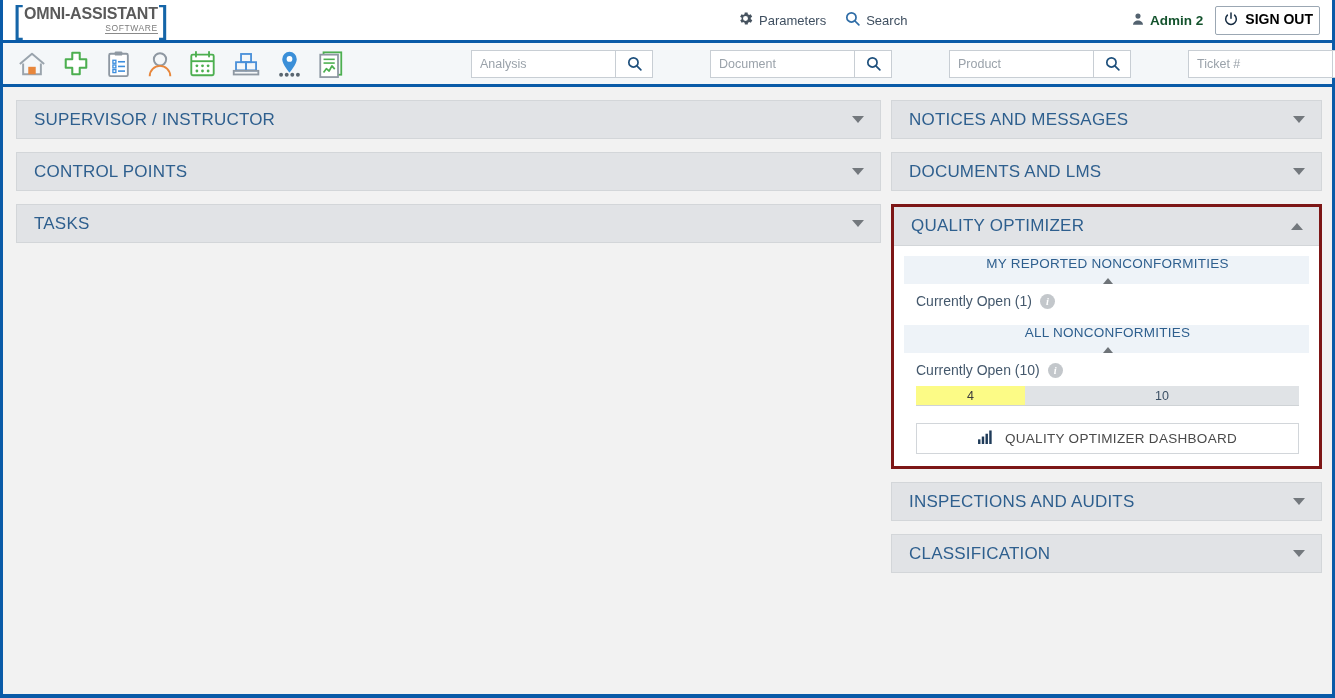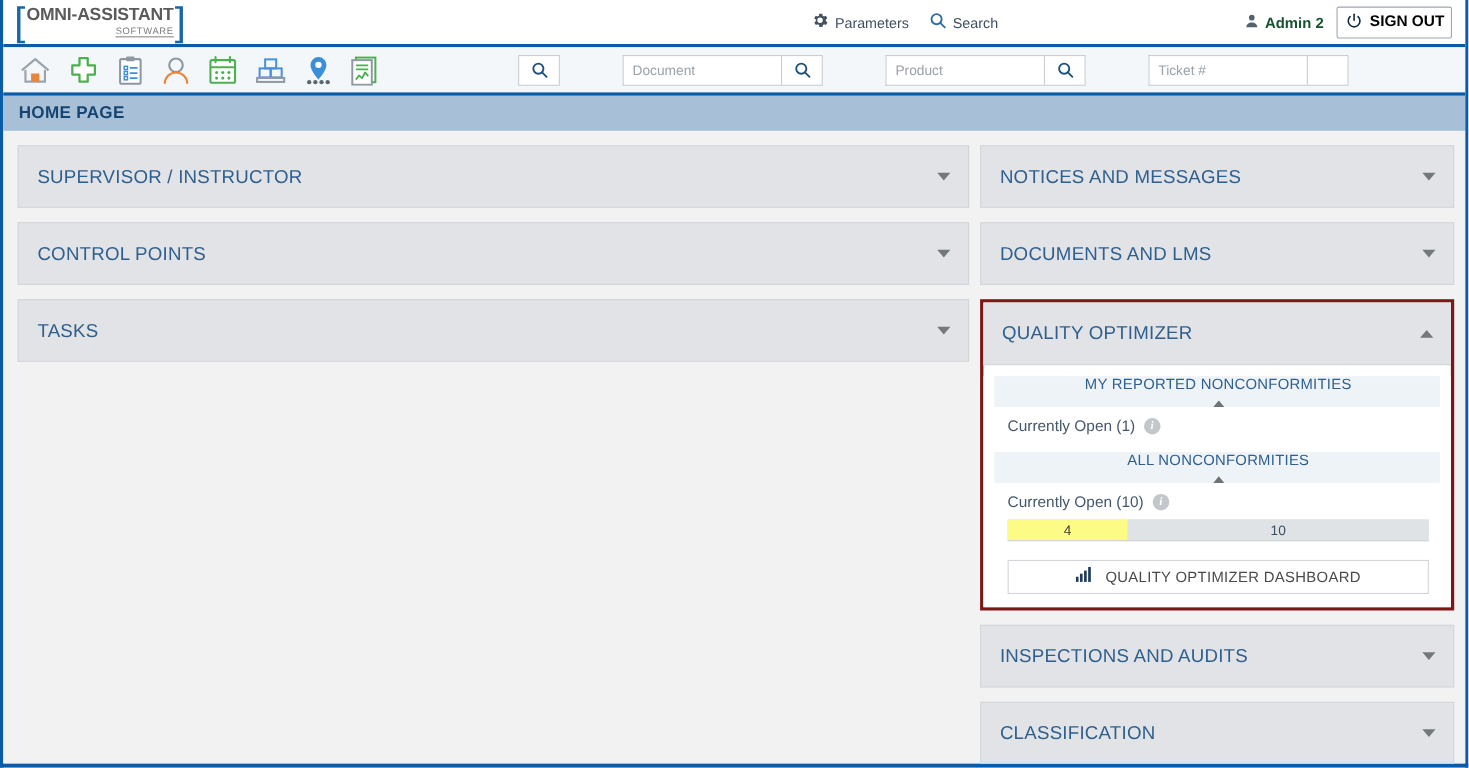--- a/index.html
+++ b/index.html
@@ -146,21 +146,21 @@
     padding: 13px 10px 0 13px;
     gap: 10px;
     overflow: hidden;
   }
   .col-left { width: 865px; flex: 0 0 auto; }
   .col-right { flex: 1 1 auto; position: relative; }
 
   
   .panel { margin-bottom: 13px; }
   .panel-head {
-    height: 57px;
+    height: 39px;
     background: #e1e3e6;
     border: 1px solid #d3d6d9;
     display: flex; align-items: center;
     justify-content: space-between;
     padding: 0 16px 0 17px;
     cursor: pointer;
   }
   .panel-head .ttl {
     font-size: 17px; color: #2e5f8e;
     letter-spacing: 0.2px;
@@ -384,20 +384,21 @@
           <line x1="7" y1="10" x2="19" y2="10" stroke="#4caf50" stroke-width="1.7"></line>
           <line x1="7" y1="14" x2="19" y2="14" stroke="#4caf50" stroke-width="1.7"></line>
           <polyline points="7,24 10,20 13,22.5 16,17 19,20.5" fill="none" stroke="#4caf50" stroke-width="1.8" stroke-linejoin="round"></polyline>
         </svg>
       </span>
     </div>
 
     <div class="searchgroups">
 
       <div class="searchbox">
+        <input type="text" placeholder="Analysis" style="">
         <div class="sbtn">
           <svg width="17" height="17" viewBox="0 0 24 24" fill="none" stroke="#1d4f7c" stroke-width="2.4">
             <circle cx="10.5" cy="10.5" r="6.5"></circle>
               <line x1="15.3" y1="15.3" x2="21" y2="21" stroke-linecap="round"></line>
           </svg>
         </div>
       </div>
 
       <div class="searchbox">
         <input type="text" placeholder="Document" style="">
@@ -421,23 +422,20 @@
 
       <div class="searchbox">
         <input type="text" placeholder="Ticket #" style="">
         <div class="sbtn">
           
         </div>
       </div>
     </div>
   </div>
 
-  <div class="pagetitle">
-    <span>HOME PAGE</span>
-  </div>
 
   <div class="content">
 
     <div class="col-left">
 
       <div class="panel">
         <div class="panel-head">
           <span class="ttl">SUPERVISOR / INSTRUCTOR</span>
           <span class="chev chev-down"></span>
         </div>

